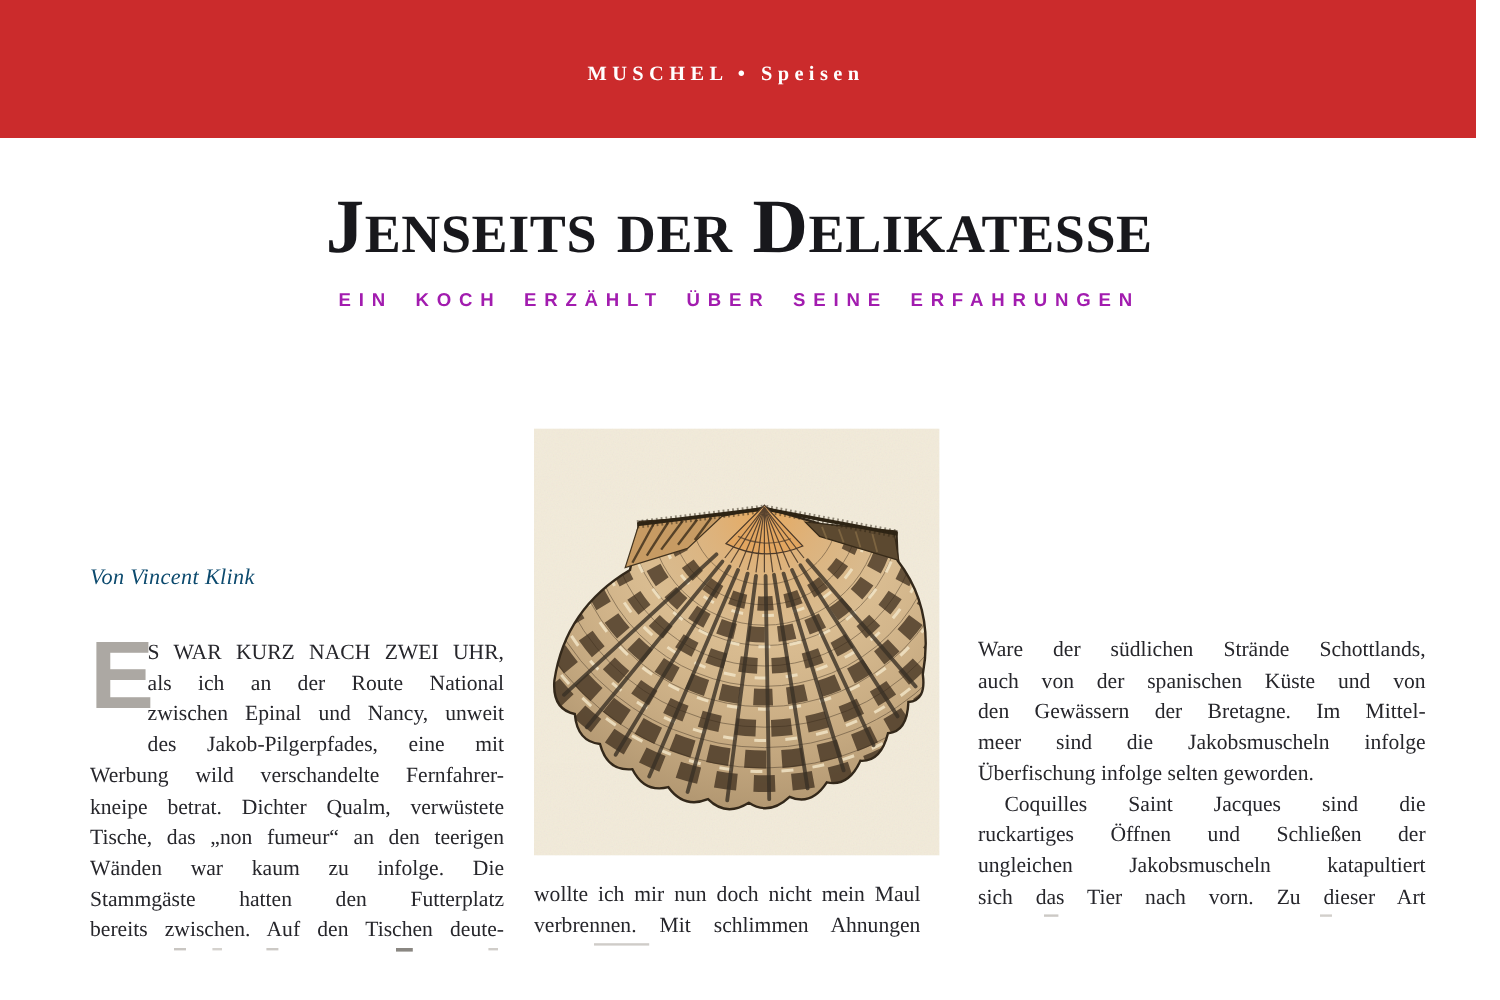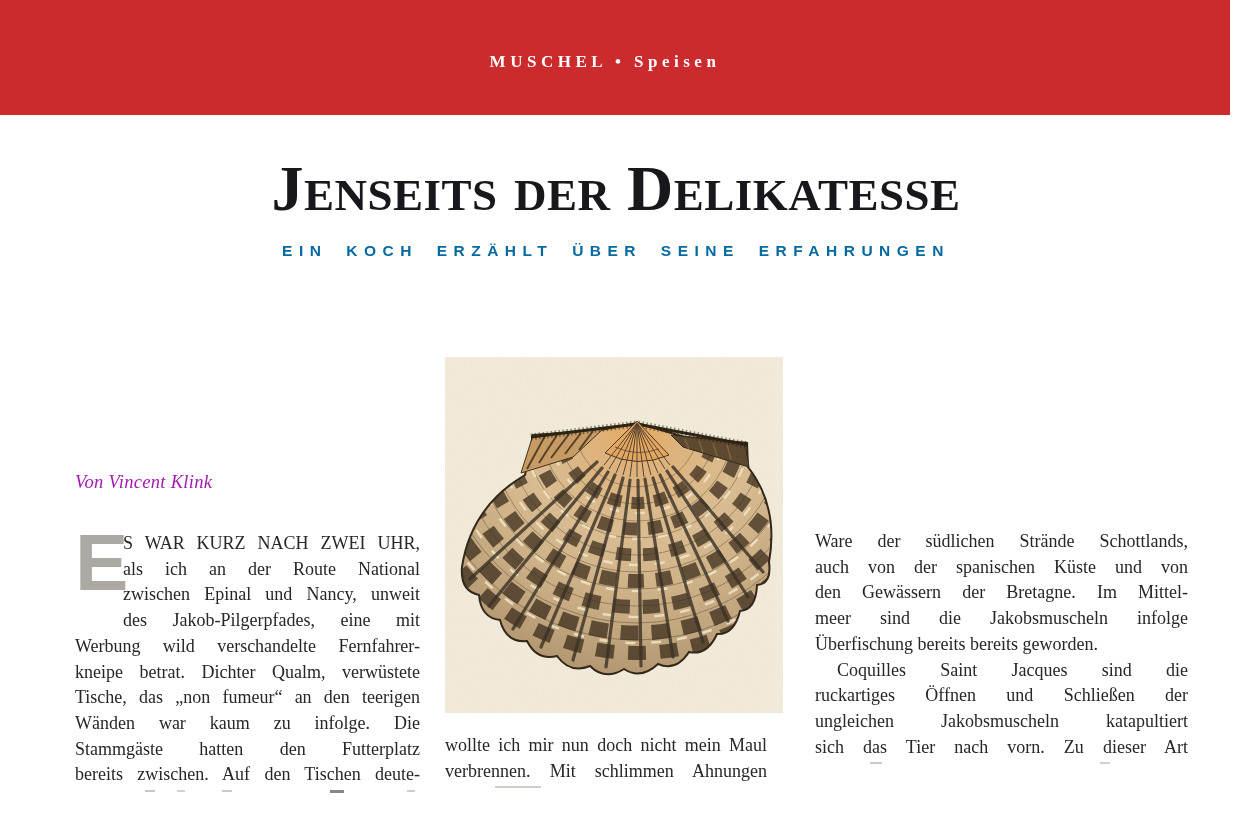--- a/index.html
+++ b/index.html
@@ -22,27 +22,27 @@
   
   .title {
     position:absolute; top:156px; left:0; width:1232px; margin:0;
     text-align:center; font-variant:small-caps; font-weight:bold;
     font-size:64px; line-height:66px; letter-spacing:0.5px; color:#18181C;
   }
   .subtitle {
     position:absolute; top:236px; left:0; width:1232px; text-align:center;
     font-family:"Liberation Sans","DejaVu Sans",sans-serif; font-weight:bold;
     font-size:15.5px; line-height:30px; letter-spacing:6.5px; word-spacing:8px;
-    color:#0369a1;
+    color:#a21caf;
   }
 
   
   .byline {
     position:absolute; left:75px; top:472px; font-style:italic;
-    font-size:18.5px; letter-spacing:0.3px; color:#a21caf;
+    font-size:18.5px; letter-spacing:0.3px; color:#0c4a6e;
   }
 
   
   .illustration { position:absolute; left:445px; top:357px; width:338px; height:356px; margin:0; }
 
   
   .col { position:absolute; font-size:18px; line-height:25.7px; color:#26262B; }
   .col-left  { left:75px;  top:531px; width:345px; }
   .col-mid   { left:445px; top:733px; width:322px; }
   .col-right { left:815px; top:529px; width:373px; }
@@ -221,21 +221,21 @@
     <div class="jline">wollte ich mir nun doch nicht mein Maul</div>
     <div class="jline">verbrennen. Mit schlimmen Ahnungen</div>
     <div class="remnant remnant-mid"></div>
   </section>
 
   <section class="col col-right">
     <div class="jline">Ware der südlichen Strände Schottlands,</div>
     <div class="jline">auch von der spanischen Küste und von</div>
     <div class="jline">den Gewässern der Bretagne. Im Mittel-</div>
     <div class="jline">meer sind die Jakobsmuscheln infolge</div>
-    <div class="jline para-end">Überfischung bereits bereits geworden.</div>
+    <div class="jline para-end">Überfischung infolge selten geworden.</div>
     <div class="jline indent">Coquilles Saint Jacques sind die</div>
     <div class="jline">ruckartiges Öffnen und Schließen der</div>
     <div class="jline">ungleichen Jakobsmuscheln katapultiert</div>
     <div class="jline">sich das Tier nach vorn. Zu dieser Art</div>
     <div class="remnant remnant-right"></div>
   </section>
 
 </div>
 
 </body></html>

